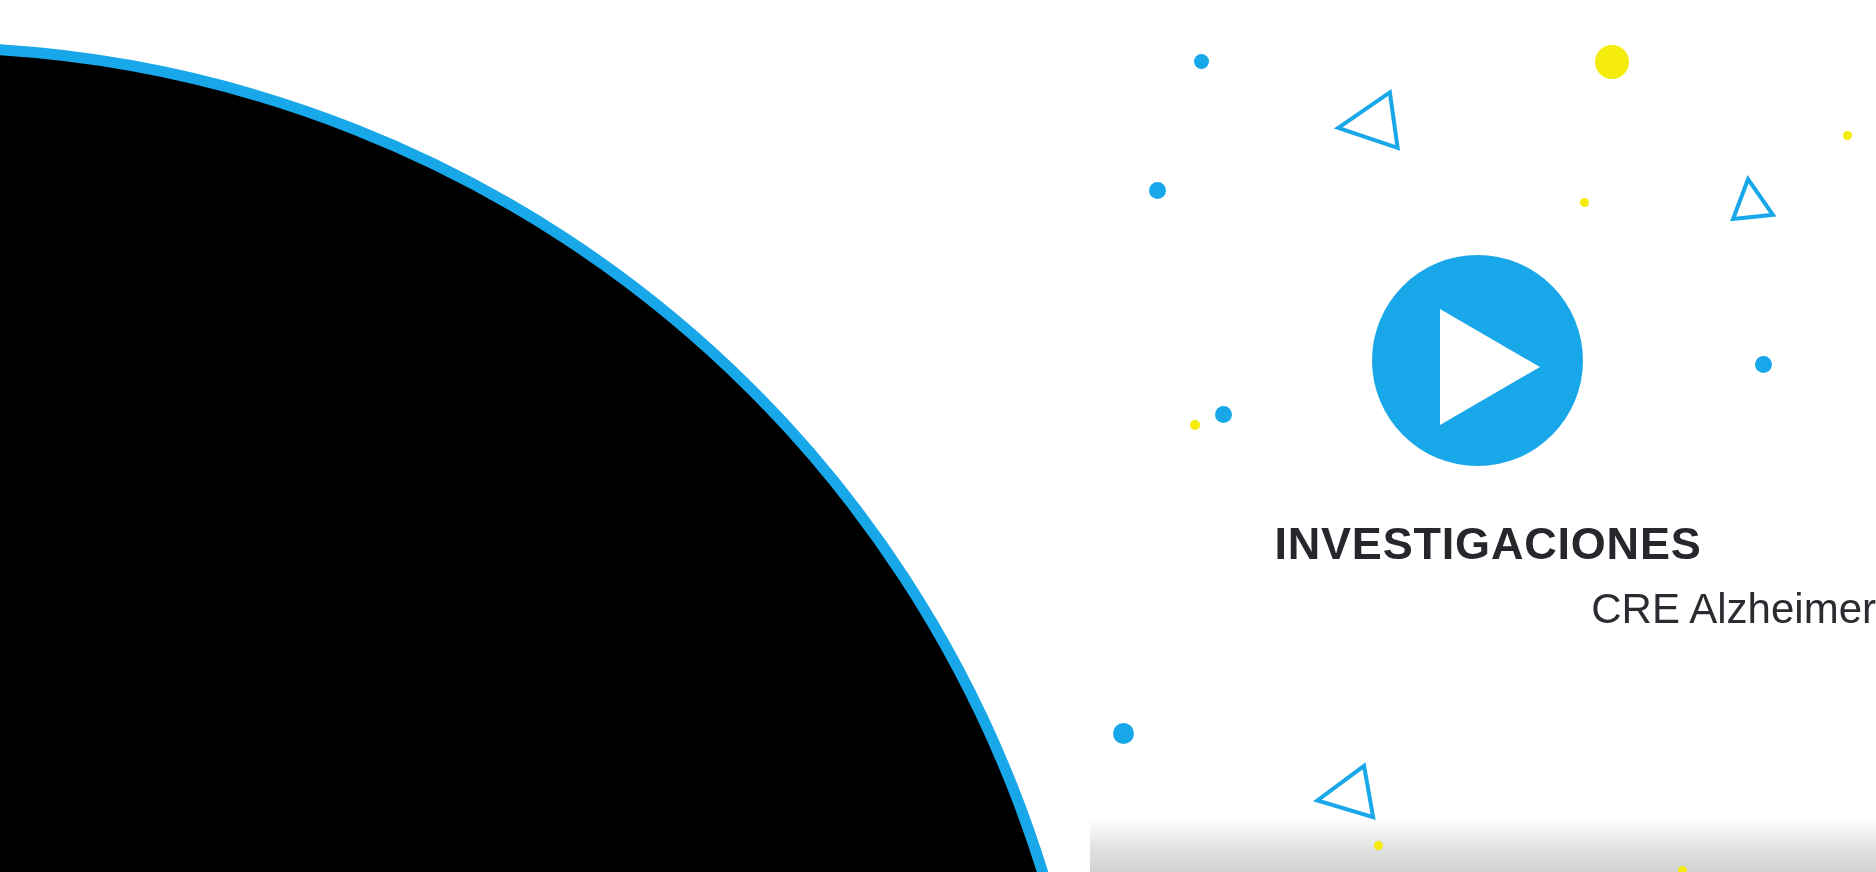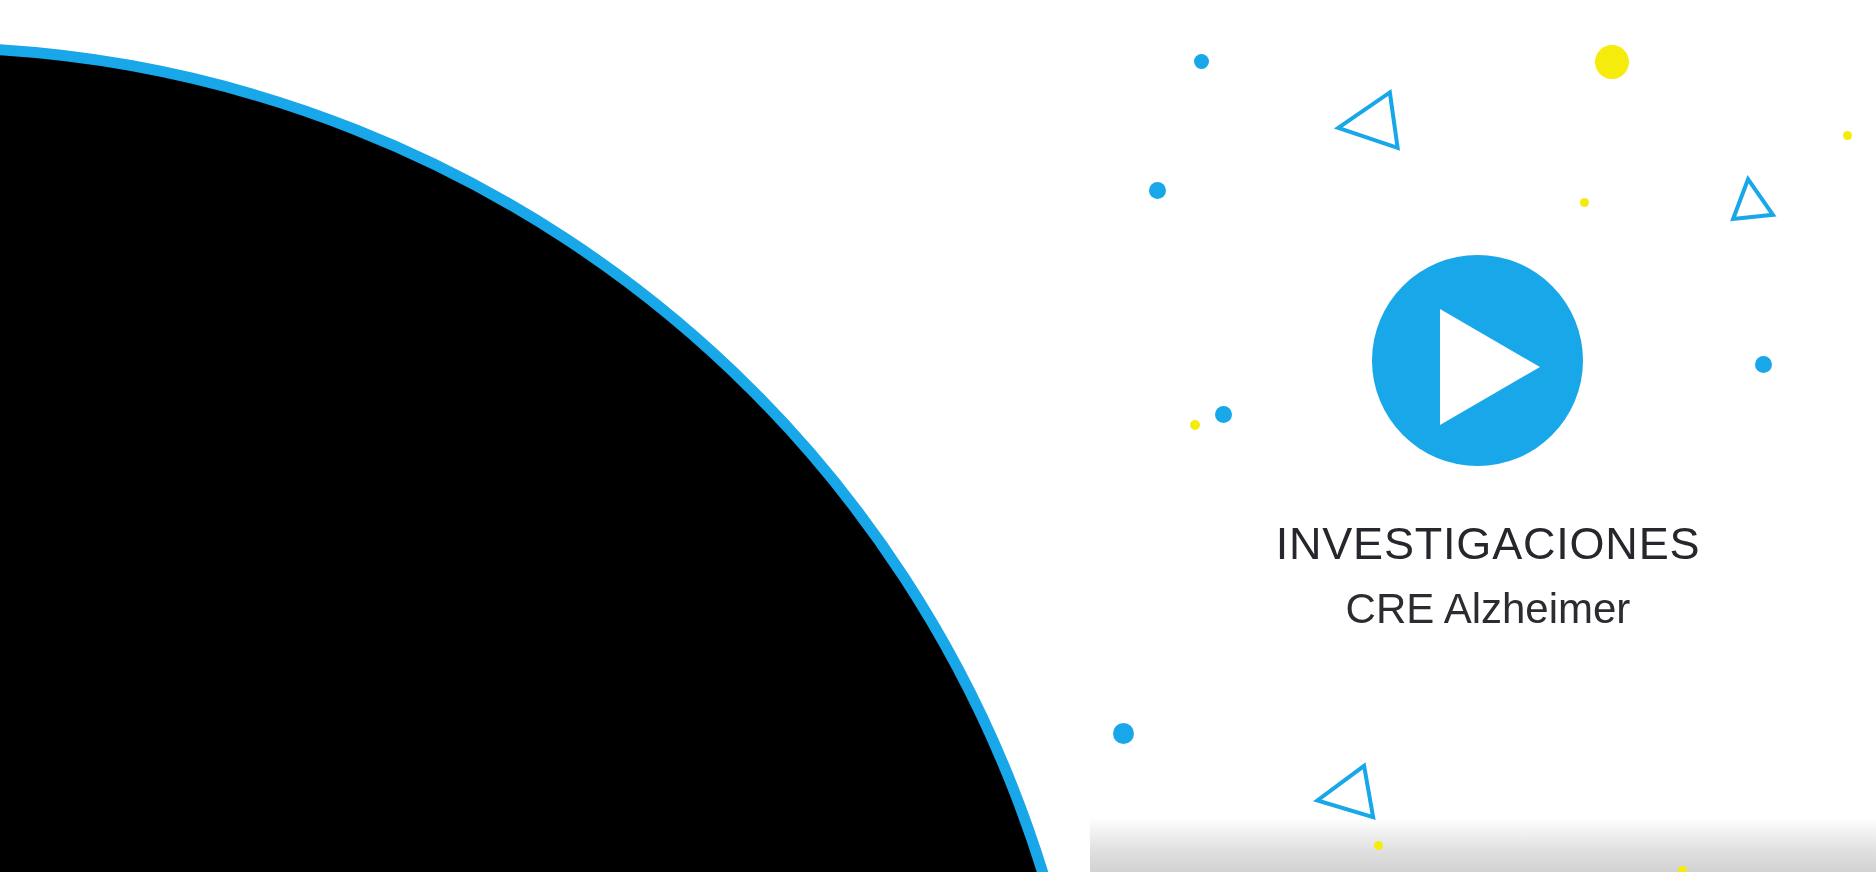--- a/index.html
+++ b/index.html
@@ -94,36 +94,37 @@
   .caption-block {
     position: absolute;
     left: 1100px;
     top: 520px;
     width: 776px;
     text-align: center;
     z-index: 8;
   }
   .caption-title {
     font-family: "Liberation Sans", sans-serif;
-    font-weight: 400;
+    font-weight: 700;
     font-size: 45px;
     letter-spacing: 0.8px;
     color: #26262C;
     line-height: 1.05;
     margin: 0;
     white-space: nowrap;
   }
   .caption-subtitle {
     font-family: "Liberation Sans", sans-serif;
     font-weight: 400;
     font-size: 42px;
     color: #2B2B31;
     line-height: 1.15;
     margin: 18px 0 0 0;
     white-space: nowrap;
+    text-align: right;
   }
 </style>
 </head>
 <body>
 
 <div id="stage">
 
   <div class="floor-gradient"></div>
 
   <div class="video-circle"></div>

